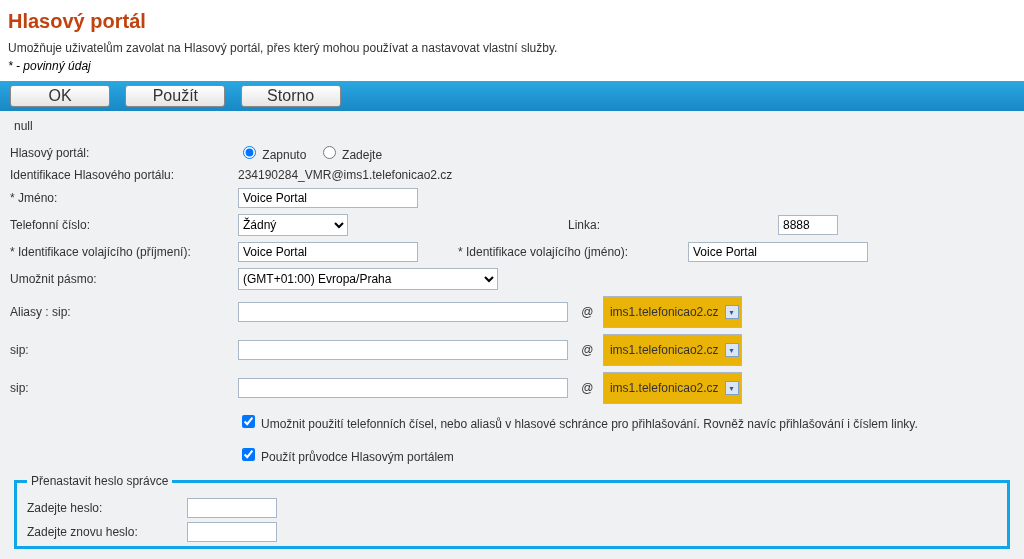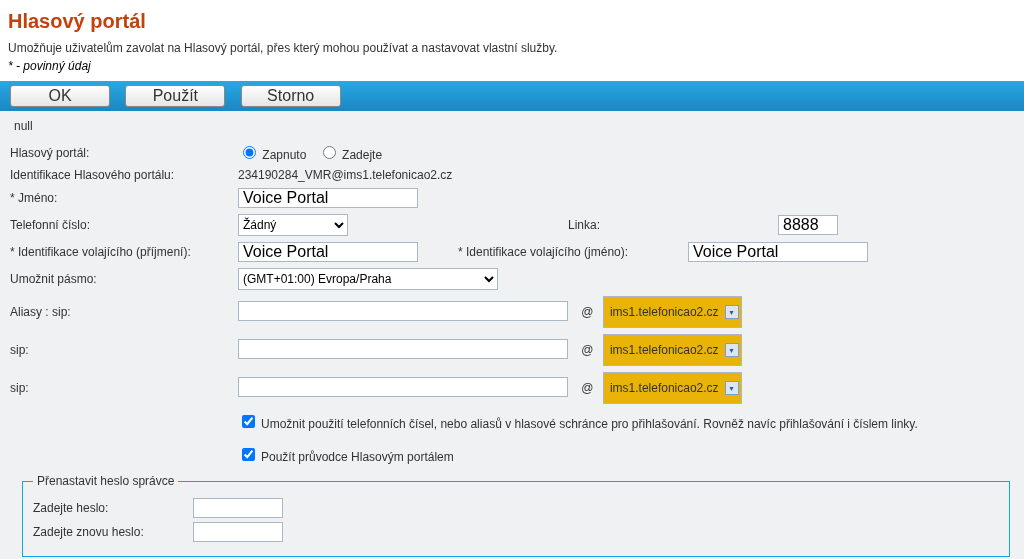--- a/index.html
+++ b/index.html
@@ -69,21 +69,21 @@
     flex: 0 0 auto;
   }
   .label-col2 {
     width: 210px;
     color: #333;
     margin-left: 40px;
   }
   input[type="text"], input[type="password"] {
     border: 1px solid #a9b7c6;
     padding: 2px 4px;
-    font-size: 16px;
+    font-size: 12px;
     height: 20px;
   }
   select {
     border: 1px solid #a9b7c6;
     font-size: 12px;
     height: 22px;
     background: #fff;
   }
   .radio-group label {
     margin-right: 8px;
@@ -112,23 +112,23 @@
     color: #2a5a9a;
   }
   .checkbox-row {
     display: flex;
     align-items: flex-end;
     margin-left: 228px;
     margin-top: 8px;
   }
   .checkbox-row input { margin-right: 6px; }
   fieldset.reset-pwd {
-    border: 1px solid #0ea5e9;
-    margin: 10px 4px 4px 12px;
-    padding: 6px 10px 10px 10px;
+    border: 3px solid #0ea5e9;
+    margin: 10px 4px 4px 4px;
+    padding: 6px 10px 0 10px;
   }
   fieldset.reset-pwd legend {
     padding: 0 4px;
     color: #333;
   }
   .pwd-row {
     display: flex;
     align-items: center;
     margin: 4px 0;
   }

